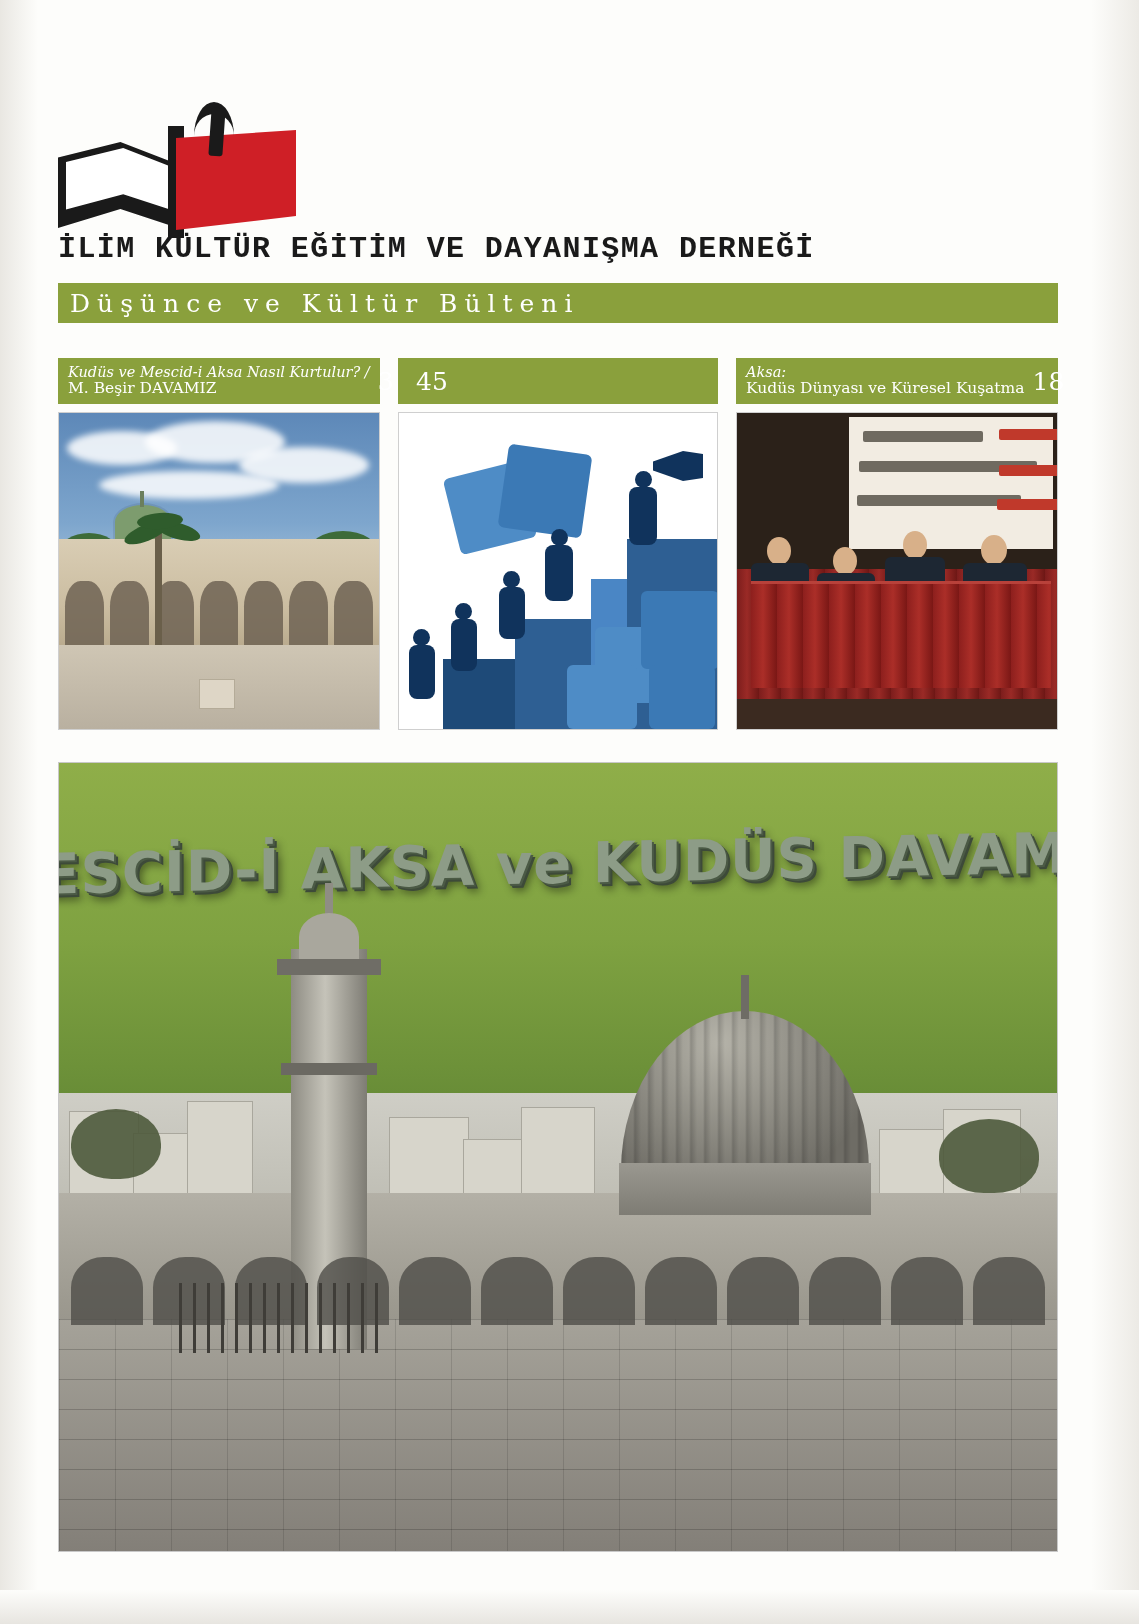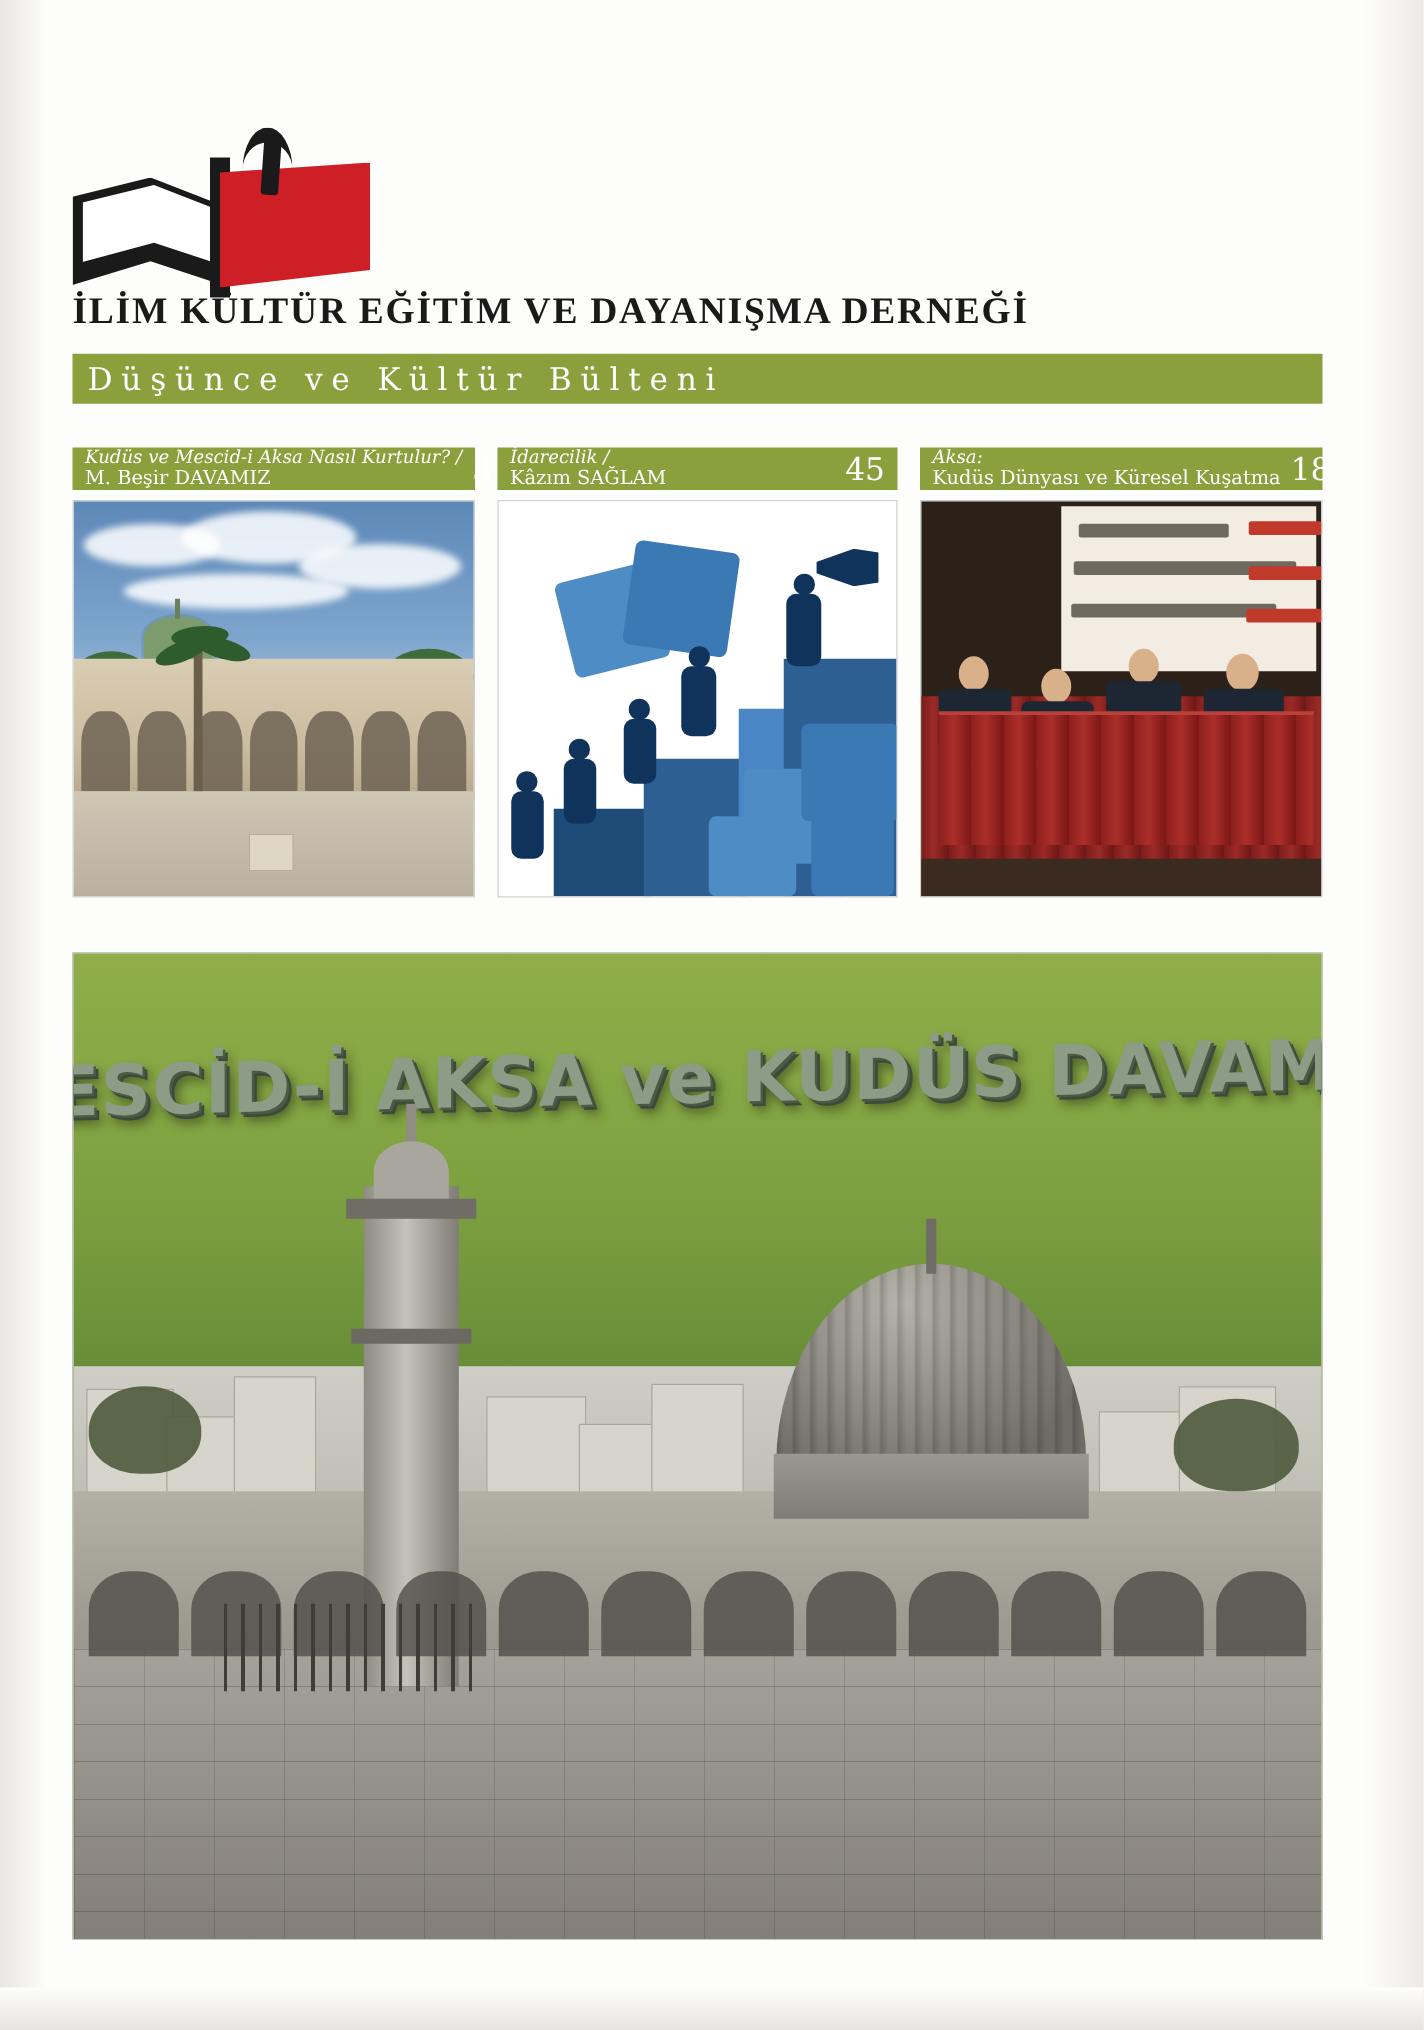--- a/index.html
+++ b/index.html
@@ -132,21 +132,21 @@
     font-weight: bold;
     font-size: 140px;
     letter-spacing: -5px;
     color: #1a1a1a;
     line-height: 1;
   }
   .subtitle {
     position: absolute;
     left: 0px;
     top: 176px;
-    font-family: Liberation Serif, serif;
+    font-family: Liberation Mono, monospace;
     font-weight: bold;
     font-size: 30px;
     letter-spacing: 1.4px;
     color: #1a1a1a;
     white-space: nowrap;
   }
 
   
   .green-bar {
     position: absolute;
@@ -189,21 +189,21 @@
     display: flex;
     gap: 18px;
   }
   .teaser {
     width: 322px;
     display: flex;
     flex-direction: column;
   }
   .teaser-head {
     background: #8aa03c;
-    height: 34px;
+    height: 46px;
     display: flex;
     align-items: center;
     padding: 0 10px;
     box-sizing: border-box;
   }
   .teaser-text {
     flex: 1;
     color: #ffffff;
     line-height: 1.15;
   }
@@ -622,24 +622,20 @@
         <div class="t1-palm-leaf" style="left:64px; top:112px; transform:rotate(-22deg);"></div>
         <div class="t1-palm-leaf" style="left:96px; top:110px; transform:rotate(16deg);"></div>
         <div class="t1-palm-leaf" style="left:78px; top:100px; transform:rotate(-4deg);"></div>
         <div class="t1-ground"></div>
         <div class="t1-stone"></div>
       </div>
     </div>
 
     <div class="teaser">
       <div class="teaser-head">
-        <div class="teaser-text">
-          <span class="teaser-l1">İdarecilik /</span>
-          <span class="teaser-l2">Kâzım SAĞLAM</span>
-        </div>
         <div class="teaser-page">45</div>
       </div>
       <div class="teaser-img">
         <div class="t2-bg"></div>
 
         <div class="t2-step dark" style="left:44px; top:246px; width:78px; height:70px;"></div>
         <div class="t2-step" style="left:116px; top:206px; width:82px; height:110px;"></div>
         <div class="t2-step light" style="left:192px; top:166px; width:84px; height:150px;"></div>
         <div class="t2-step" style="left:228px; top:126px; width:92px; height:190px;"></div>
 

